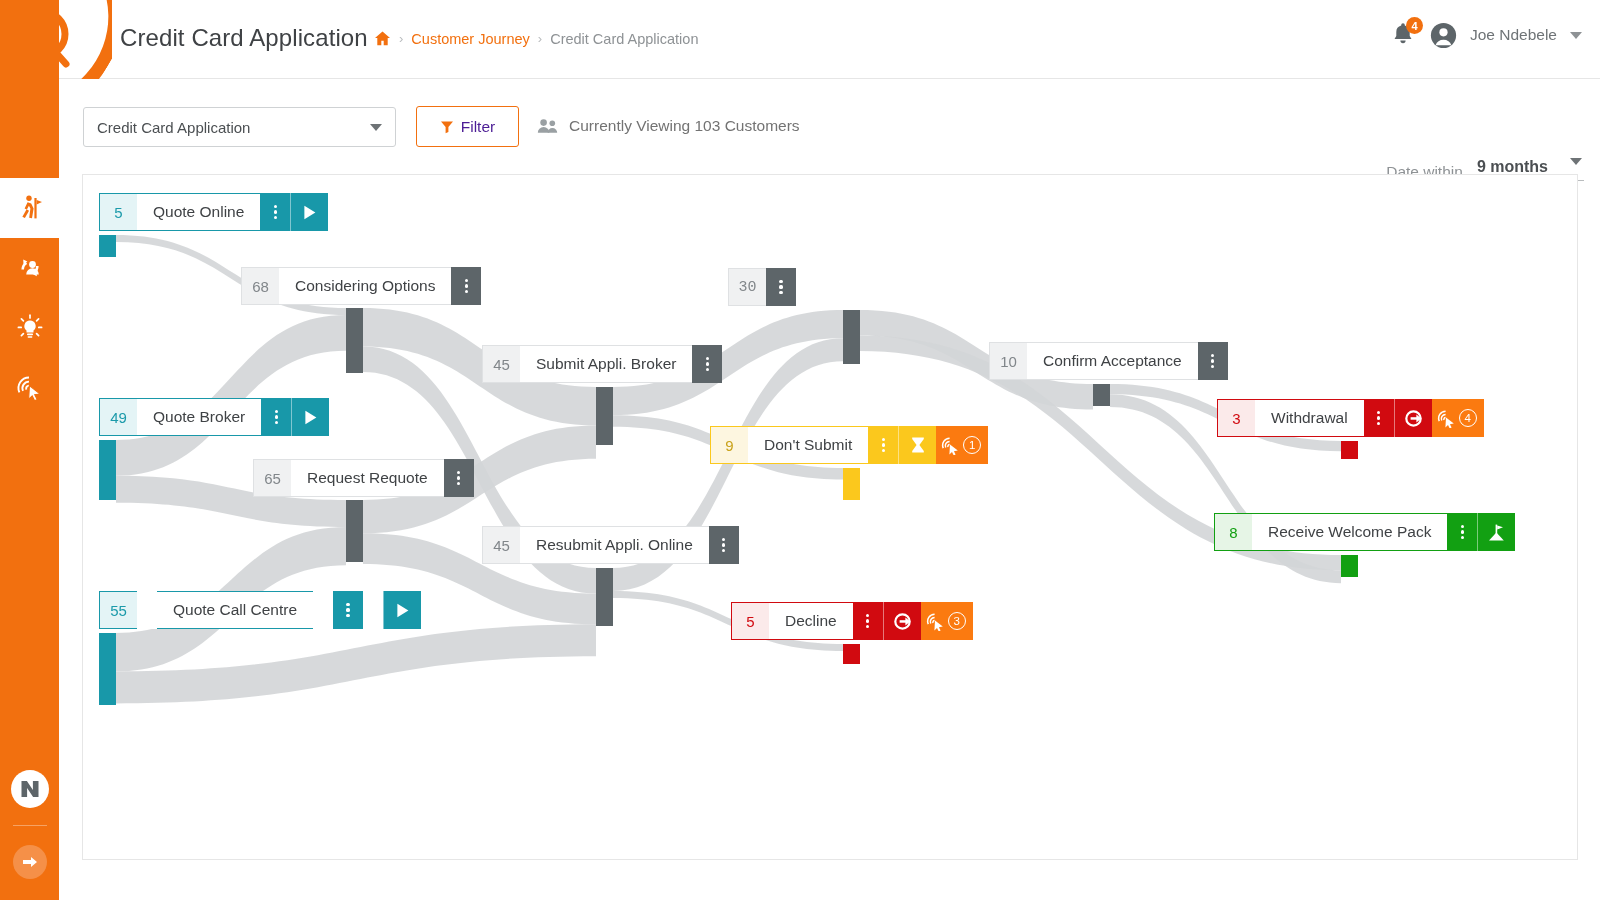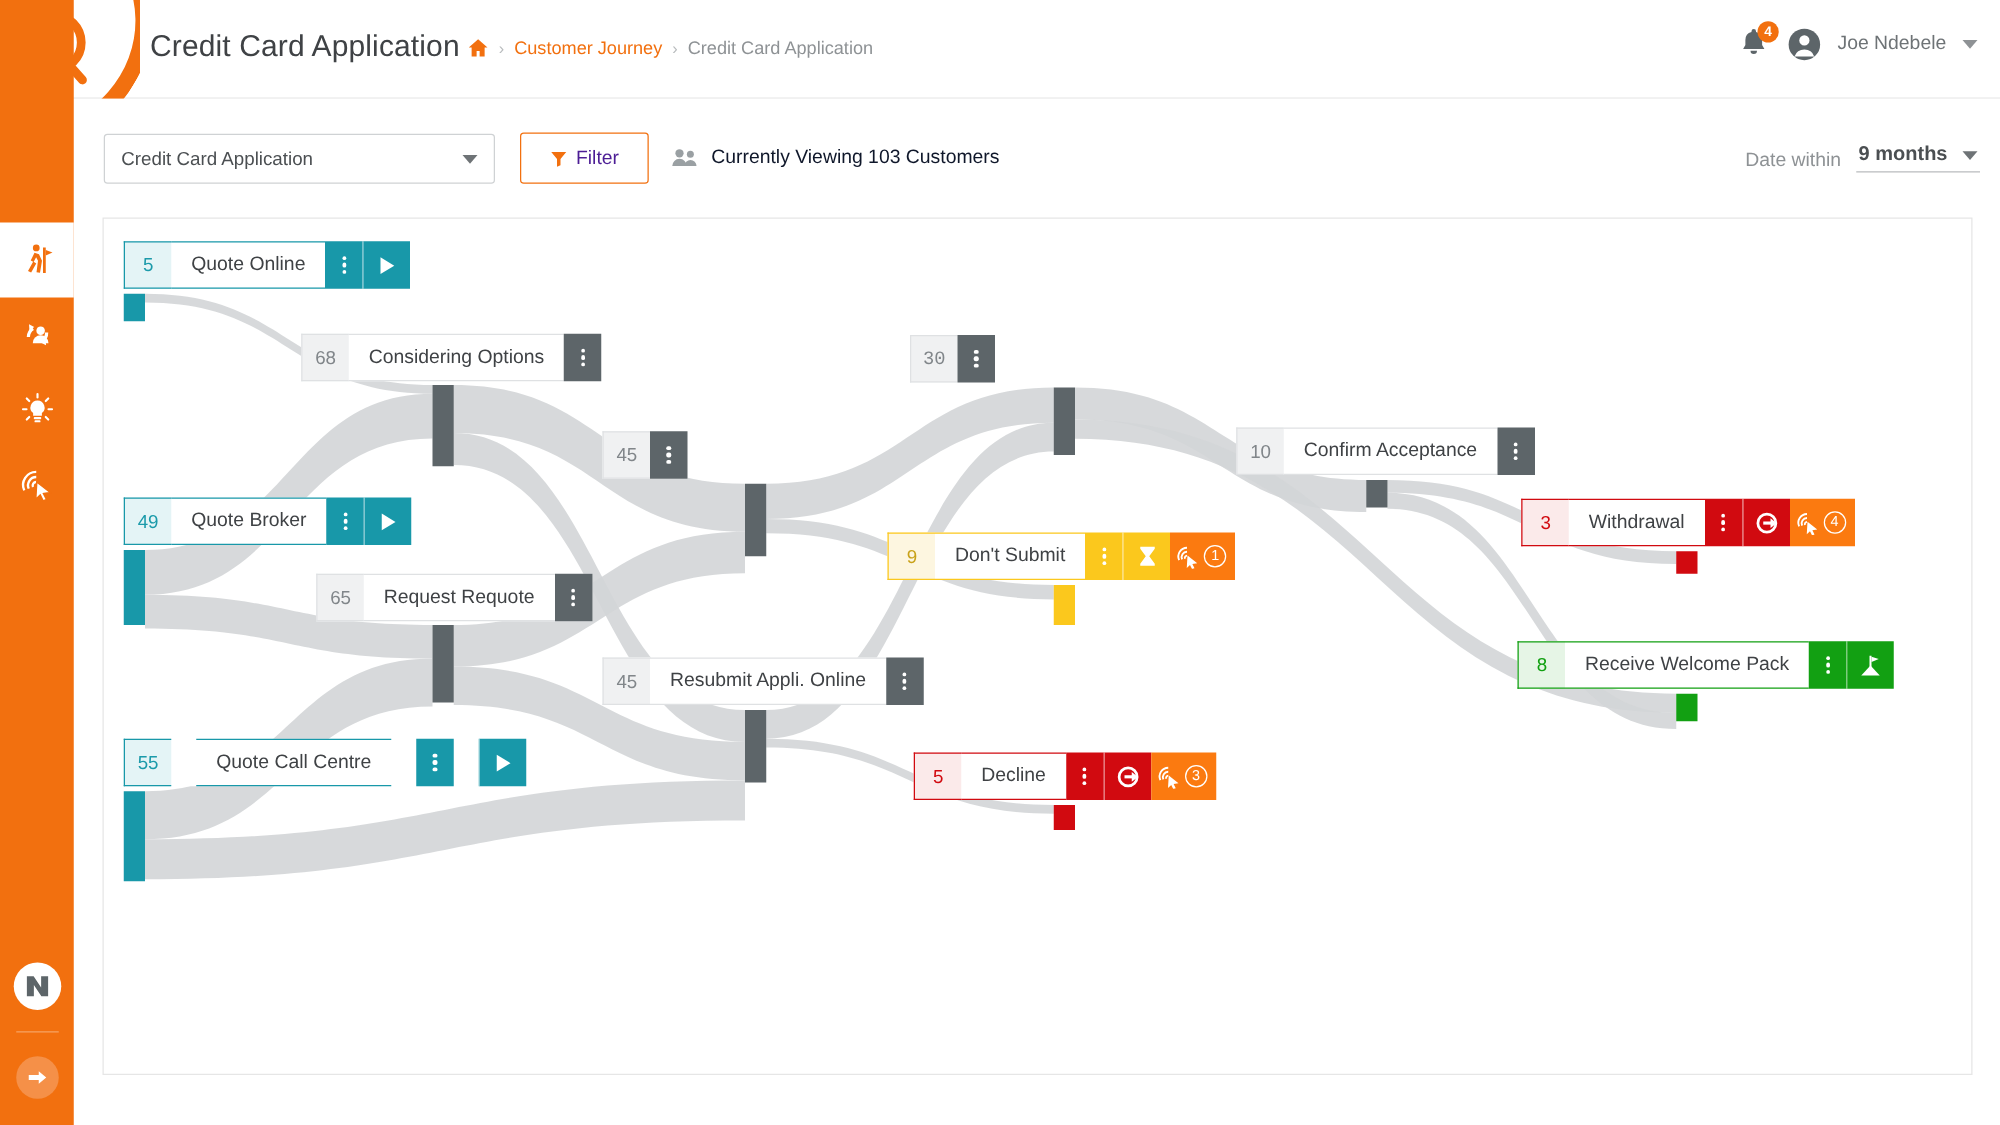--- a/index.html
+++ b/index.html
@@ -65,25 +65,25 @@
   }
   #journey-select .sel-caret{ margin-left:auto; width:0;height:0;
     border-left:6px solid transparent;border-right:6px solid transparent;border-top:7px solid #6e7376;}
   #filter-btn{
     position:absolute; left:357px; top:27px; width:103px; height:41px;
     border:1.6px solid #f2700f; border-radius:3px; background:#fff;
     color:#4c1d95; font-size:15.5px; display:flex; align-items:center; justify-content:center; gap:7px;
     cursor:pointer; font-family:inherit;
   }
   #viewing{ position:absolute; left:478px; top:38px; display:flex; align-items:center; gap:11px;
-    font-size:15.5px; color:#0f172a;}
+    font-size:15.5px; color:#737373;}
   #date-within{ position:absolute; right:16px; top:36px; display:flex; align-items:flex-end; gap:12px; }
   #date-within .dw-label{ font-size:15.5px; color:#8e9295; }
-  #dw-value{ display:flex; align-items:center; gap:12px; border-bottom:1px solid #b9bcbe;
-    padding:0 2px 4px 2px; cursor:pointer;}
+  #dw-value{ display:flex; align-items:flex-start; gap:22px; border-bottom:1px solid #b9bcbe;
+    padding:0 2px 4px 2px; cursor:pointer;margin-top:43px;}
   #dw-value .dwv{ font-size:16px; color:#4b4f52; font-weight:700; }
   #dw-value .dw-caret{ width:0;height:0;border-left:6px solid transparent;border-right:6px solid transparent;
     border-top:7px solid #6e7376;}
 
   
   #canvas{
     position:absolute; left:82px; top:174px; width:1496px; height:686px;
     background:#fff; border:1px solid #e6e6e6;
   }
   #sankey{ position:absolute; left:0; top:0; }
@@ -377,20 +377,21 @@
           </span>
         </div>
         <div class="btn wide">
           <svg width="17" height="17" viewBox="0 0 17 17">
             <path d="M3.4 1.8 L14.4 8.5 L3.4 15.2 Z" fill="#fff"></path>
           </svg>
         </div>
       </div>
       <div class="node n-neutral" style="left: 399px; top: 170px;">
         <div class="count">45</div>
+        <div class="lbl">Submit Appli. Broker</div>
         <div class="btn">
           <span class="kebab">
             <i></i>
             <i></i>
             <i></i>
           </span>
         </div>
       </div>
       <div class="node n-neutral" style="left: 399px; top: 351px;">
         <div class="count">45</div>

